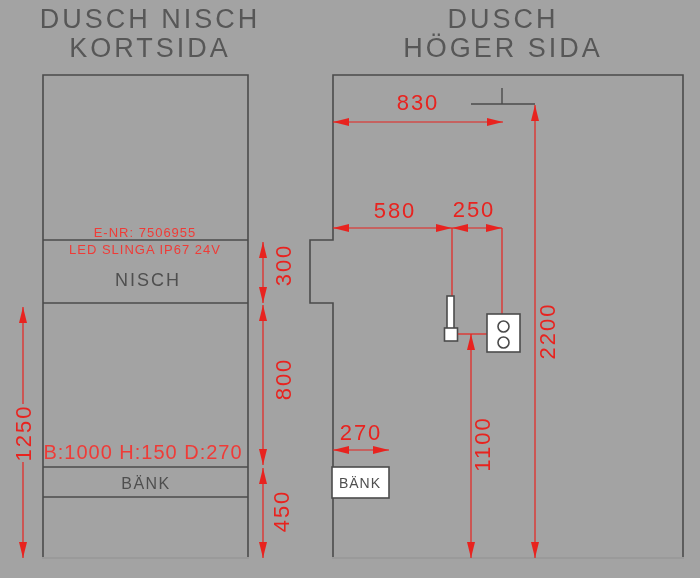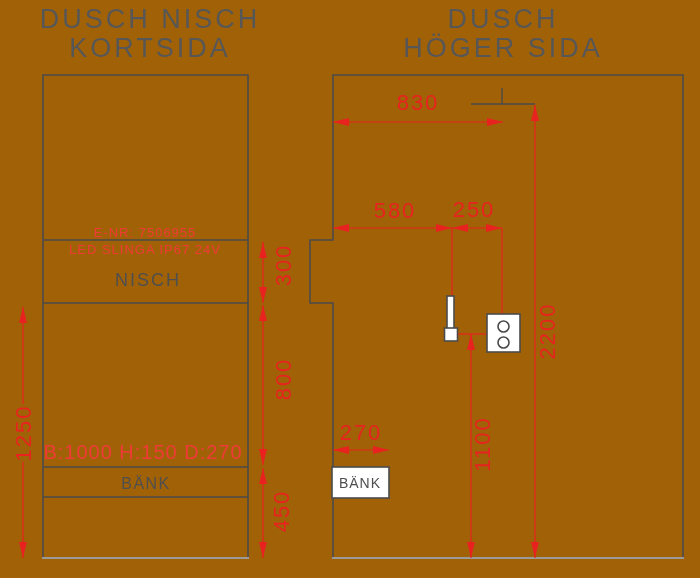--- a/index.html
+++ b/index.html
@@ -1,19 +1,19 @@
 <!DOCTYPE html>
 <html><head>
 <meta charset="utf-8">
 <style>
   html,body{margin:0;padding:0;background:#ffffff;}
   #canvas{
     position:relative;
     width:700px;height:578px;
-    background:#a16207;
+    background:#a3a3a3;
     font-family:"Liberation Sans", sans-serif;
     overflow:hidden;
   }
   svg{display:block;}
   text{font-family:"Liberation Sans", sans-serif;}
   .title{fill:#575757;font-size:27px;letter-spacing:3px;}
   .gray-label{fill:#4f4f4f;}
   .red{fill:#e8231f;}
   .red-label{fill:#ef3b37;}
   .dwg{stroke:#4b4b4b;fill:none;stroke-width:1.6;}

